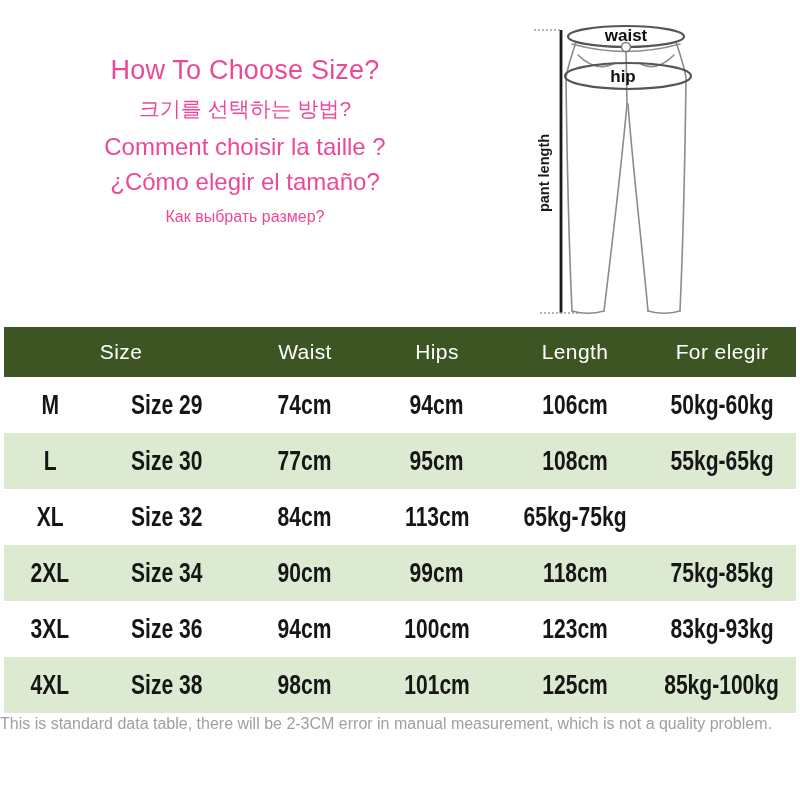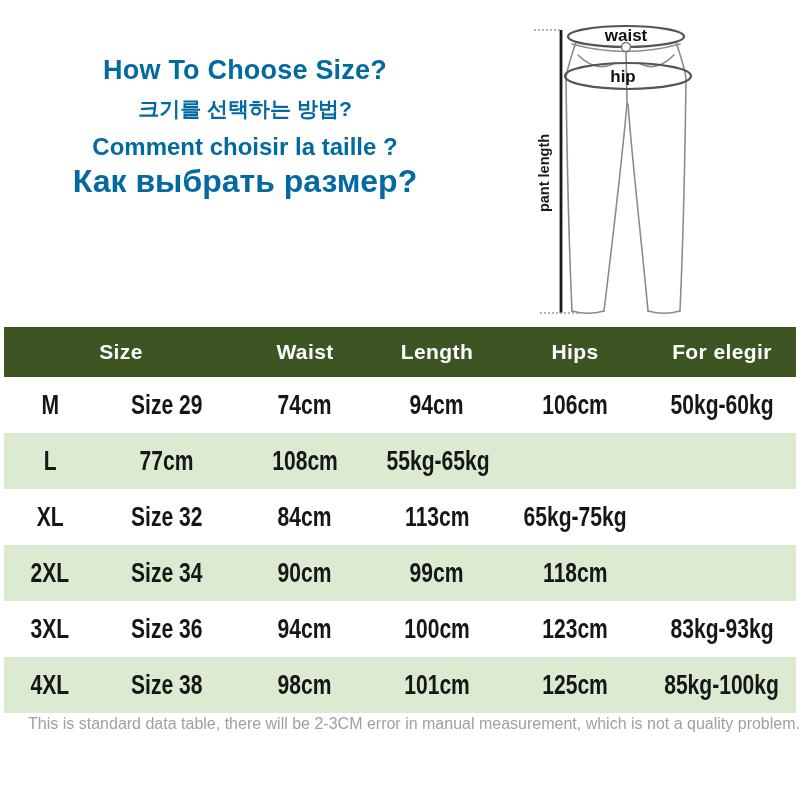--- a/index.html
+++ b/index.html
@@ -3,55 +3,56 @@
 <meta charset="utf-8">
 <style>
   * { margin:0; padding:0; box-sizing:border-box; }
   html,body { width:800px; height:800px; background:#ffffff; }
   body { font-family:"Liberation Sans","DejaVu Sans",sans-serif; position:relative; overflow:hidden; }
 
   .canvas { position:absolute; inset:0; width:800px; height:800px; background:#fff; }
 
   
   .title-block { position:absolute; top:52px; left:0; width:490px; text-align:center;
-                 color:#0369a1; font-weight:bold; }
+                 color:#ec4899; font-weight:normal; }
   .t-en { font-size:27px; line-height:37px; letter-spacing:0.2px; }
   .t-ko { font-size:21px; line-height:40px; }
   .t-fr { font-size:24px; line-height:35px; }
   .t-es { font-size:24px; line-height:35px; }
-  .t-ru { font-size:32px; line-height:35px; }
+  .t-ru { font-size:16px; line-height:35px; }
 
   
   .pants-figure { position:absolute; left:528px; top:0; width:272px; height:322px; }
   .pants-figure svg text { font-family:"Liberation Sans","DejaVu Sans",sans-serif; }
 
   
   .size-table { position:absolute; top:327px; left:4px; width:792px; }
   .thead { display:grid; grid-template-columns:234px 134px 130px 146px 148px;
            height:50px; background:#3c5523; color:#ffffff; align-items:center;
-           text-align:center; font-size:21px; font-weight:bold; letter-spacing:0.4px; }
+           text-align:center; font-size:21px; font-weight:normal; letter-spacing:0.4px; }
   .trow { display:grid; grid-template-columns:92px 142px 134px 130px 146px 148px;
           height:56px; align-items:center; text-align:center; color:#161616; }
   .trow.alt { background:#dcead2; }
   .trow .cell { display:inline-block; font-size:27px; font-weight:bold;
                 transform:scaleX(0.78); white-space:nowrap; }
 
   
-  .footnote { position:absolute; top:715px; left:0; width:800px; text-align:right;
+  .footnote { position:absolute; top:715px; left:0; width:800px; text-align:left;
               color:#a0a0a0; font-size:16px; font-weight:normal; }
 </style>
 </head>
 <body>
 
 <div class="canvas">
 
   <div class="title-block">
     <div class="t-en">How To Choose Size?</div>
     <div class="t-ko">크기를 선택하는 방법?</div>
     <div class="t-fr">Comment choisir la taille ?</div>
+    <div class="t-es">¿Cómo elegir el tamaño?</div>
     <div class="t-ru">Как выбрать размер?</div>
   </div>
 
   <div class="pants-figure">
     <svg width="272" height="322" viewBox="0 0 272 322">
 
       <line x1="33" y1="30" x2="33" y2="313" stroke="#1a1a1a" stroke-width="2.8"></line>
       <line x1="6" y1="30" x2="32" y2="30" stroke="#9a9a9a" stroke-width="1.5" stroke-dasharray="2 2"></line>
       <line x1="12" y1="313" x2="50" y2="313" stroke="#9a9a9a" stroke-width="1.5" stroke-dasharray="2 2"></line>
       <text transform="translate(21 173) rotate(-90)" text-anchor="middle" font-size="14.5" font-weight="bold" fill="#1a1a1a">pant length</text>
@@ -75,55 +76,58 @@
 
       <text x="98" y="41" text-anchor="middle" font-size="17" font-weight="bold" fill="#111111">waist</text>
       <text x="95" y="82" text-anchor="middle" font-size="17" font-weight="bold" fill="#111111">hip</text>
     </svg>
   </div>
 
   <div class="size-table">
     <div class="thead">
       <div>Size</div>
       <div>Waist</div>
+      <div>Hips</div>
       <div>Length</div>
-      <div>Hips</div>
       <div>For elegir</div>
     </div>
 
     <div class="trow">
       <div><span class="cell">M</span></div>
       <div><span class="cell">Size 29</span></div>
       <div><span class="cell">74cm</span></div>
       <div><span class="cell">94cm</span></div>
       <div><span class="cell">106cm</span></div>
       <div><span class="cell">50kg-60kg</span></div>
     </div>
 
     <div class="trow alt">
       <div><span class="cell">L</span></div>
+      <div><span class="cell">Size 30</span></div>
       <div><span class="cell">77cm</span></div>
+      <div><span class="cell">95cm</span></div>
       <div><span class="cell">108cm</span></div>
       <div><span class="cell">55kg-65kg</span></div>
     </div>
 
     <div class="trow">
       <div><span class="cell">XL</span></div>
       <div><span class="cell">Size 32</span></div>
       <div><span class="cell">84cm</span></div>
       <div><span class="cell">113cm</span></div>
       <div><span class="cell">65kg-75kg</span></div>
     </div>
 
     <div class="trow alt">
       <div><span class="cell">2XL</span></div>
       <div><span class="cell">Size 34</span></div>
       <div><span class="cell">90cm</span></div>
       <div><span class="cell">99cm</span></div>
       <div><span class="cell">118cm</span></div>
+      <div><span class="cell">75kg-85kg</span></div>
     </div>
 
     <div class="trow">
       <div><span class="cell">3XL</span></div>
       <div><span class="cell">Size 36</span></div>
       <div><span class="cell">94cm</span></div>
       <div><span class="cell">100cm</span></div>
       <div><span class="cell">123cm</span></div>
       <div><span class="cell">83kg-93kg</span></div>
     </div>

